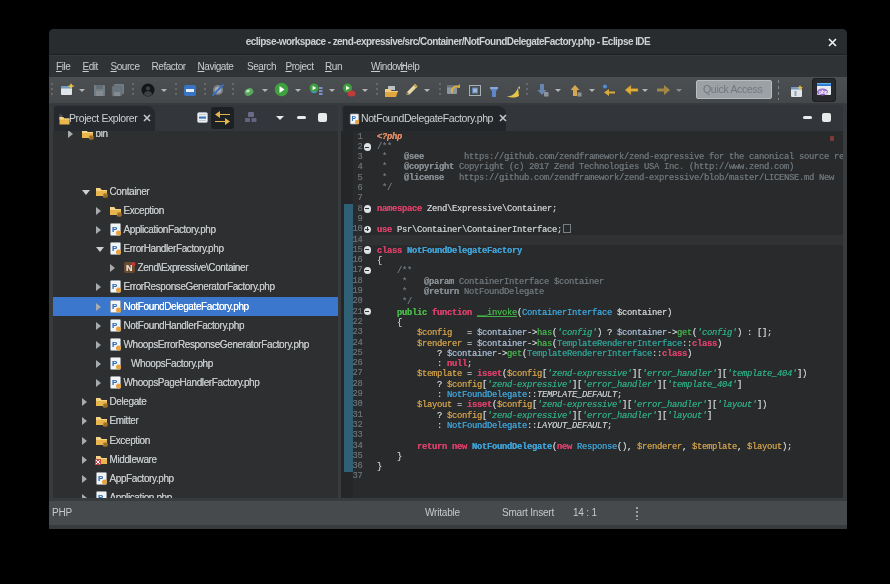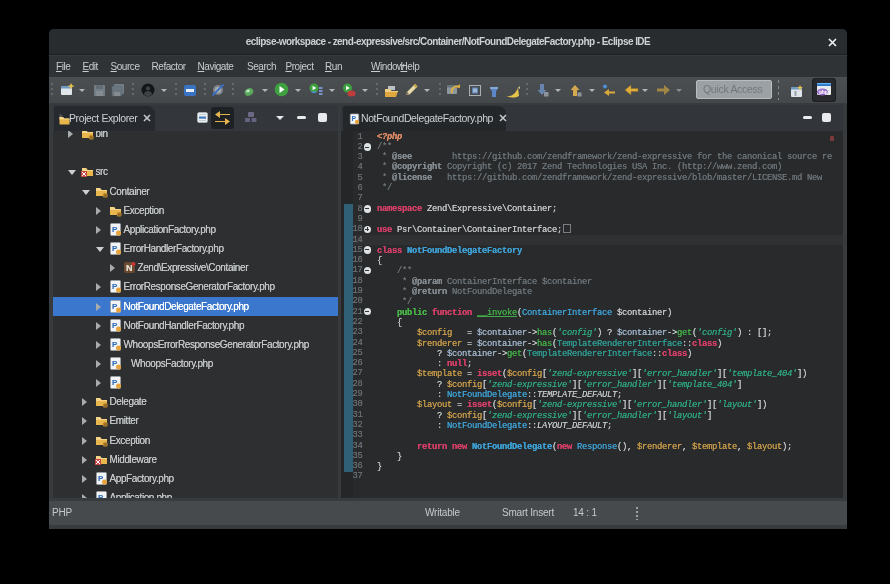--- a/index.html
+++ b/index.html
@@ -44,21 +44,21 @@
 .sep{position:absolute;top:6px;width:2px;height:15px;background-image:repeating-linear-gradient(#65696c 0 2px,transparent 2px 5px);}
 .dd{position:absolute;width:0;height:0;border-top:3.5px solid #b2b5b7;border-left:3px solid transparent;border-right:3px solid transparent;top:11.5px;}
 K{color:#d63f68;font-weight:bold;}
 G{color:#48b648;font-weight:bold;}
 M{color:#43ad47;}
 SX{color:#2ea57f;font-style:italic;}
 V{color:#c89b49;}
 C{color:#3ea0d4;}
 T{color:#2f9d92;}
 D{color:#6b7378;}
-BX{color:#848b91;font-weight:bold;}
+BX{color:#848b91;font-weight:bold;margin-left:12px;}
 IX{color:#bfc3c6;font-style:italic;}
 W{color:#c4c8ca;}
 PX{color:#9fb2c8;}
 </style></head>
 <body>
 <div id="win">
   <div id="titlebar">
     <div id="title">eclipse-workspace - zend-expressive/src/Container/NotFoundDelegateFactory.php - Eclipse IDE</div>
     <div id="closex">
         <svg width="9" height="9" viewBox="0 0 9 9" style="position:absolute;left:3px;top:4px;">
@@ -219,30 +219,20 @@
         <div class="trow" style="left:0;top:-6.85px;width:285px;">
           <span class="tarr arr-r" style="left:15px"></span>
           <span class="ticon" style="left:28px"><svg width="13" height="13" viewBox="0 0 13 13">
               <path d="M1 3h4l1.5 2H12v6H1z" fill="#e8b64c"></path>
               <path d="M1 3h4l1.5 2H12v1H1z" fill="#f6d588"></path>
               <rect x="8" y="8.5" width="4.5" height="4" rx="1" fill="#c89035"></rect>
               <path d="M8.6 9.2h3.3M8.6 10.4h3.3M8.6 11.6h3.3" stroke="#7a5a1e" stroke-width="0.7"></path>
             </svg></span>
           <span style="position:absolute;left:42.5px;">bin</span>
         </div>
-        <div class="trow" style="left:0;top:31.45000000000001px;width:285px;">
-          <span class="tarr arr-d" style="left:15px"></span>
-          <span class="ticon" style="left:28px"><svg width="13" height="13" viewBox="0 0 13 13">
-              <path d="M1 3h4l1.5 2H12v6H1z" fill="#e8b64c"></path>
-              <path d="M1 3h4l1.5 2H12v1H1z" fill="#f6d588"></path>
-              <rect x="0" y="6" width="6" height="6" fill="#c64545"></rect>
-              <path d="M1 7l4 4M5 7l-4 4" stroke="#fff" stroke-width="1"></path>
-            </svg></span>
-          <span style="position:absolute;left:42.5px;">src</span>
-        </div>
         <div class="trow" style="left:0;top:50.65px;width:285px;text-decoration:underline;">
           <span class="tarr arr-d" style="left:29px"></span>
           <span class="ticon" style="left:42px"><svg width="13" height="13" viewBox="0 0 13 13">
               <path d="M1 3h4l1.5 2H12v6H1z" fill="#e8b64c"></path>
               <path d="M1 3h4l1.5 2H12v1H1z" fill="#f6d588"></path>
               <rect x="8" y="8.5" width="4.5" height="4" rx="1" fill="#c89035"></rect>
               <path d="M8.6 9.2h3.3M8.6 10.4h3.3M8.6 11.6h3.3" stroke="#7a5a1e" stroke-width="0.7"></path>
             </svg></span>
           <span style="position:absolute;left:56.5px;">Container</span>
         </div>
@@ -329,20 +319,21 @@
             </svg></span>
           <span style="position:absolute;left:78px;">WhoopsFactory.php</span>
         </div>
         <div class="trow" style="left:0;top:242.15px;width:285px;">
           <span class="tarr arr-r" style="left:43px"></span>
           <span class="ticon" style="left:56px"><svg width="13" height="13" viewBox="0 0 13 13">
               <rect x="1.5" y="0.5" width="10" height="12" rx="1" fill="#f2f4f5" stroke="#9aa0a4" stroke-width="0.8"></rect>
               <text x="3" y="9" font-size="8" font-weight="bold" fill="#2e6fc0" font-family="Liberation Sans">P</text>
               <circle cx="9.5" cy="10" r="2.5" fill="#e8a33d"></circle>
             </svg></span>
+          <span style="position:absolute;left:70.5px;">WhoopsPageHandlerFactory.php</span>
         </div>
         <div class="trow" style="left:0;top:261.25px;width:285px;">
           <span class="tarr arr-r" style="left:29px"></span>
           <span class="ticon" style="left:42px"><svg width="13" height="13" viewBox="0 0 13 13">
               <path d="M1 3h4l1.5 2H12v6H1z" fill="#e8b64c"></path>
               <path d="M1 3h4l1.5 2H12v1H1z" fill="#f6d588"></path>
               <rect x="8" y="8.5" width="4.5" height="4" rx="1" fill="#c89035"></rect>
               <path d="M8.6 9.2h3.3M8.6 10.4h3.3M8.6 11.6h3.3" stroke="#7a5a1e" stroke-width="0.7"></path>
             </svg></span>
           <span style="position:absolute;left:56.5px;">Delegate</span>

